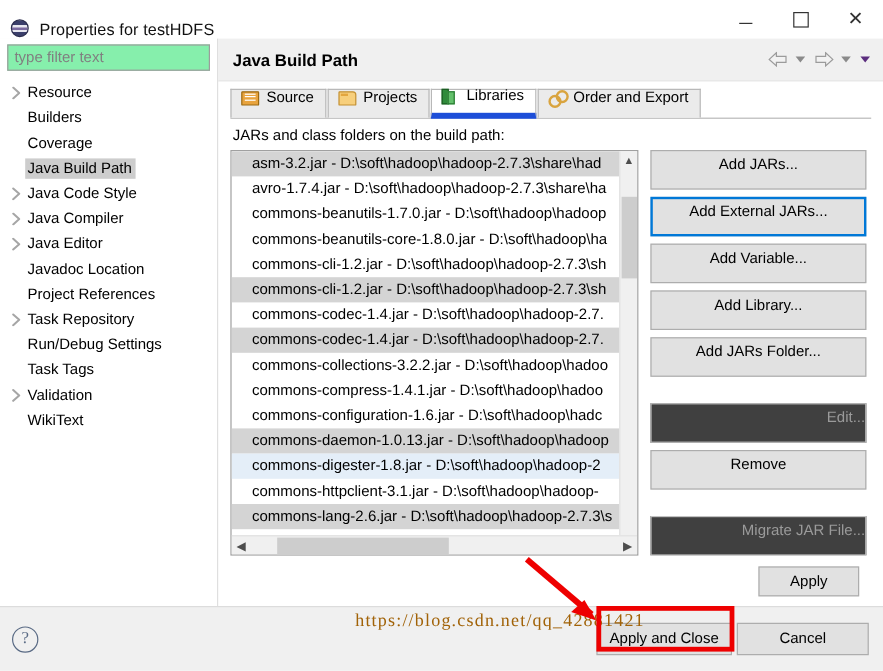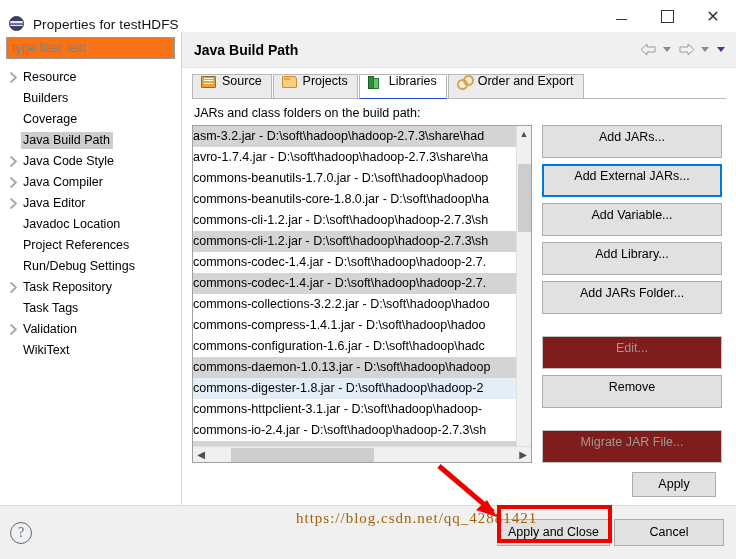--- a/index.html
+++ b/index.html
@@ -81,21 +81,21 @@
     flex: 0 0 181px;
     background: #ffffff;
     display: flex; flex-direction: column;
     padding: 0;
   }
   .filter-wrap { padding: 5px 6px 4px 6px; }
   .filter-input {
     width: 100%;
     height: 22px;
     border: 1px solid #9c9c9c;
-    background: #f97316;
+    background: #86efac;
     font-family: "Liberation Sans", sans-serif;
     font-size: 12.5px;
     color: #000;
     padding: 0 5px;
     outline: none;
   }
   .filter-input::placeholder { color: #808080; }
 
   .tree {
     flex: 1;
@@ -177,21 +177,21 @@
     background: #ebebeb;
     border: 1px solid #b8b8b8;
     border-bottom: none;
     margin-right: 1px;
     color: #000;
     position: relative;
   }
   .tab.active {
     background: #ffffff;
     height: 25px;
-    border-bottom: 1px solid #1d4ed8;
+    border-bottom: 5px solid #1d4ed8;
     margin-bottom: -1px;
   }
   .tab-icon { width: 16px; height: 15px; flex: 0 0 16px; position: relative; }
 
   
   .ic-source { background: #e8a33d; border:1px solid #9c6a12; border-radius:1px; width:15px;height:12px; margin-top:2px;}
   .ic-source::after{content:"";position:absolute;left:2px;top:3px;width:9px;height:1px;background:#fff;box-shadow:0 3px 0 #fff,0 -2px 0 #fff;}
   .ic-projects { width:15px;height:12px;margin-top:2px;background:#f7cf7c;border:1px solid #c38f30;border-radius:1px 3px 1px 1px;}
   .ic-projects::after{content:"";position:absolute;left:1px;top:1px;width:6px;height:2px;background:#e3a63f;}
   .ic-libraries { width:15px;height:13px;margin-top:1px;position:relative;}
@@ -234,21 +234,21 @@
     flex: 1;
     overflow: hidden;
     min-width: 0;
   }
   .list-row {
     height: 21px;
     line-height: 21px;
     font-size: 12.5px;
     white-space: nowrap;
     overflow: hidden;
-    padding-left: 0;
+    padding-left: 17px;
     color: #000;
   }
   .list-row.sel-grey { background: #d4d4d4; }
   .list-row.sel-blue { background: #e4eef8; }
 
   .vscroll {
     width: 15px; flex: 0 0 15px;
     background: #f0f0f0;
     border-left: 1px solid #e0e0e0;
     display: flex; flex-direction: column;
@@ -294,21 +294,21 @@
     text-align: center;
     line-height: 23px;
     white-space: nowrap;
     overflow: hidden;
   }
   .btn.focused {
     border: 2px solid #0078d7;
     line-height: 21px;
     background: #e1e1e1;
   }
-  .btn.disabled { color: #9a9a9a; background:#7f1d1d; border-color:#c2c2c2; }
+  .btn.disabled { color: #9a9a9a; background:#404040; border-color:#c2c2c2;text-align:right; }
   .btn-gap { height: 10px; flex: 0 0 10px; }
 
   
   .apply-row {
     height: 42px;
     flex: 0 0 42px;
     display: flex; align-items: center; justify-content: flex-end;
     padding-right: 10px;
     background: #ffffff;
   }
@@ -453,30 +453,30 @@
           </div>
           <div class="tree-item">
             <div class="twisty"></div>
             <span class="tree-label">Javadoc Location</span>
           </div>
           <div class="tree-item">
             <div class="twisty"></div>
             <span class="tree-label">Project References</span>
           </div>
           <div class="tree-item">
-            <div class="twisty"></div>
-            <span class="tree-label">Run/Debug Settings</span>
-          </div>
-          <div class="tree-item">
             <div class="twisty">
               <svg width="9" height="11" viewBox="0 0 9 11">
                 <path d="M2 1 L7 5.5 L2 10" fill="none" stroke="#a6a6a6" stroke-width="1.7" stroke-linecap="round" stroke-linejoin="round"></path>
               </svg>
             </div>
             <span class="tree-label">Task Repository</span>
+          </div>
+          <div class="tree-item">
+            <div class="twisty"></div>
+            <span class="tree-label">Run/Debug Settings</span>
           </div>
           <div class="tree-item">
             <div class="twisty"></div>
             <span class="tree-label">Task Tags</span>
           </div>
           <div class="tree-item">
             <div class="twisty">
               <svg width="9" height="11" viewBox="0 0 9 11">
                 <path d="M2 1 L7 5.5 L2 10" fill="none" stroke="#a6a6a6" stroke-width="1.7" stroke-linecap="round" stroke-linejoin="round"></path>
               </svg>
@@ -560,21 +560,20 @@
                   <div class="list-row">commons-cli-1.2.jar - D:\soft\hadoop\hadoop-2.7.3\sh</div>
                   <div class="list-row sel-grey">commons-cli-1.2.jar - D:\soft\hadoop\hadoop-2.7.3\sh</div>
                   <div class="list-row">commons-codec-1.4.jar - D:\soft\hadoop\hadoop-2.7.</div>
                   <div class="list-row sel-grey">commons-codec-1.4.jar - D:\soft\hadoop\hadoop-2.7.</div>
                   <div class="list-row">commons-collections-3.2.2.jar - D:\soft\hadoop\hadoo</div>
                   <div class="list-row">commons-compress-1.4.1.jar - D:\soft\hadoop\hadoo</div>
                   <div class="list-row">commons-configuration-1.6.jar - D:\soft\hadoop\hadc</div>
                   <div class="list-row sel-grey">commons-daemon-1.0.13.jar - D:\soft\hadoop\hadoop</div>
                   <div class="list-row sel-blue">commons-digester-1.8.jar - D:\soft\hadoop\hadoop-2</div>
                   <div class="list-row">commons-httpclient-3.1.jar - D:\soft\hadoop\hadoop-</div>
-                  <div class="list-row">commons-io-2.4.jar - D:\soft\hadoop\hadoop-2.7.3\sh</div>
                   <div class="list-row sel-grey">commons-lang-2.6.jar - D:\soft\hadoop\hadoop-2.7.3\s</div>
                 </div>
               <div class="vscroll">
                 <div class="vs-btn">▲</div>
                 <div class="vs-thumb"></div>
               </div>
             </div>
             <div class="hscroll">
               <div class="hs-btn">◀</div>
               <div class="hs-thumb"></div>

